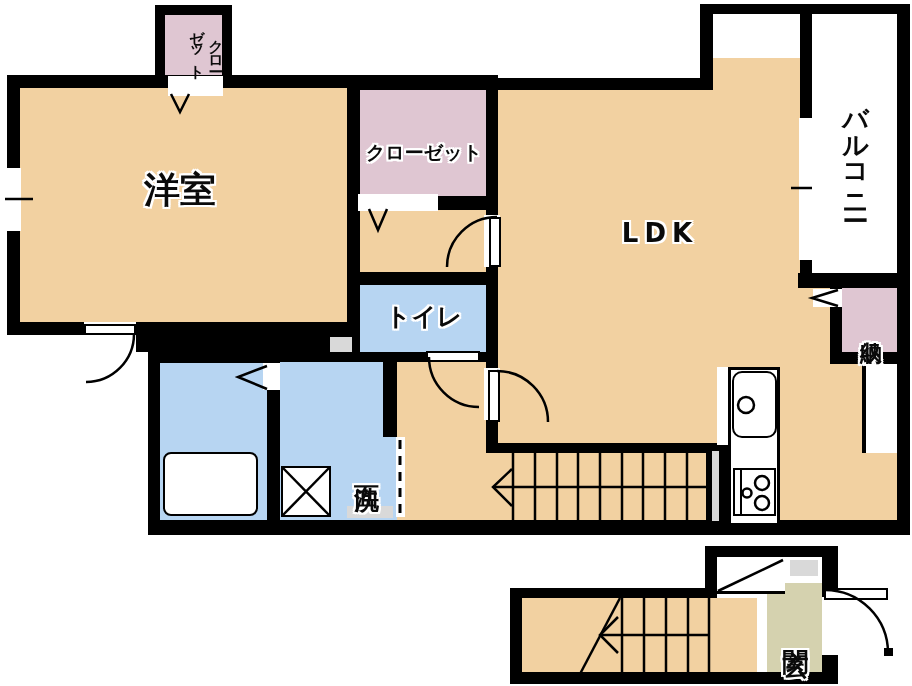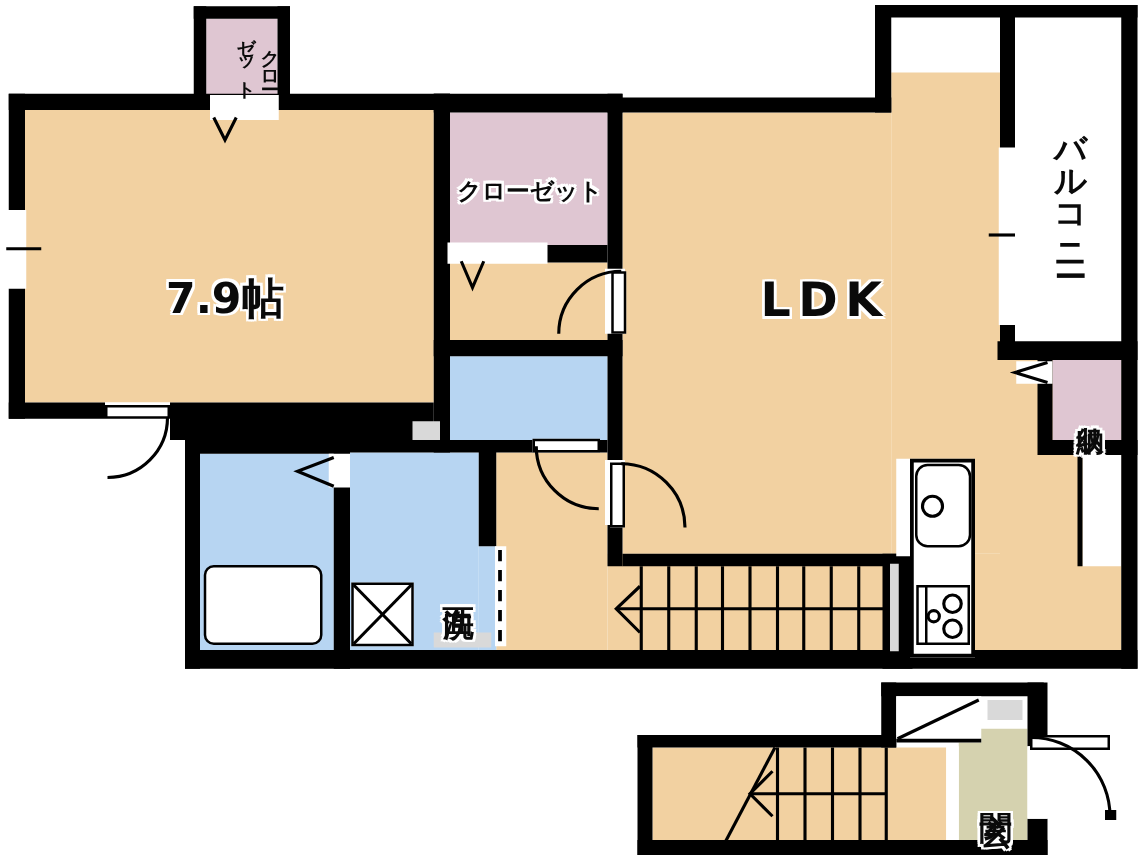--- a/index.html
+++ b/index.html
@@ -159,25 +159,26 @@
       <g>
         <line x1="741" y1="469" x2="741" y2="515" stroke-width="2"></line>
         <circle cx="762" cy="483" r="7" fill="#fff"></circle>
         <circle cx="762" cy="503" r="7" fill="#fff"></circle>
         <circle cx="747" cy="493" r="4.5" fill="#fff"></circle>
       </g>
       <rect x="884" y="648" width="9" height="8" fill="#000" stroke="none"></rect>
     </g>
   </svg>
 
-  <div class="lbl" style="left:90px;top:216px;width:180px;font-size:34px;">7.9帖</div>
-  <div class="lbl" style="left:570px;top:218px;width:180px;font-size:38px;letter-spacing:6px;">LDK</div>
+  <div class="lbl" style="left:100px;top:166px;width:160px;font-size:36px;">洋室</div>
+  <div class="lbl" style="left:570px;top:218px;width:180px;font-size:26px;letter-spacing:6px;">LDK</div>
   <div class="lbl vcol v" style="left:167px;top:12px;width:58px;height:68px;font-size:15px;text-shadow:none;">
     <span>クロー</span>
       <span>ゼット</span>
   </div>
   <div class="lbl" style="left:350px;top:140px;width:148px;font-size:19px;">クローゼット</div>
   <div class="lbl v" style="left:839px;top:58px;height:180px;font-size:26px;">バルコニー</div>
   <div class="lbl v" style="left:856px;top:294px;height:60px;font-size:22px;">収納</div>
+  <div class="lbl" style="left:364px;top:300px;width:120px;font-size:25px;">トイレ</div>
   <div class="lbl v" style="left:350px;top:428px;height:76px;font-size:25px;">洗面</div>
   <div class="lbl v" style="left:779px;top:590px;height:80px;font-size:26px;">玄関</div>
 
 </div>
 
 </body></html>

